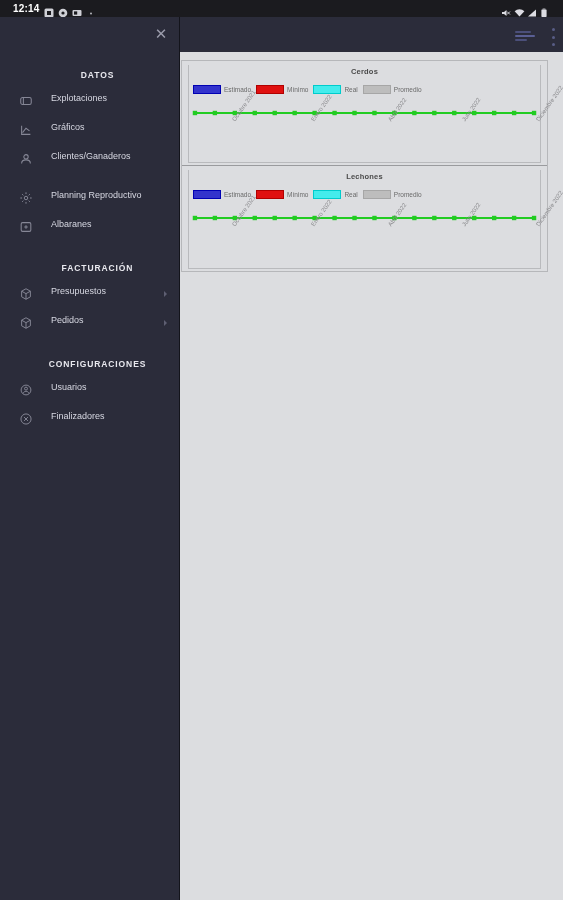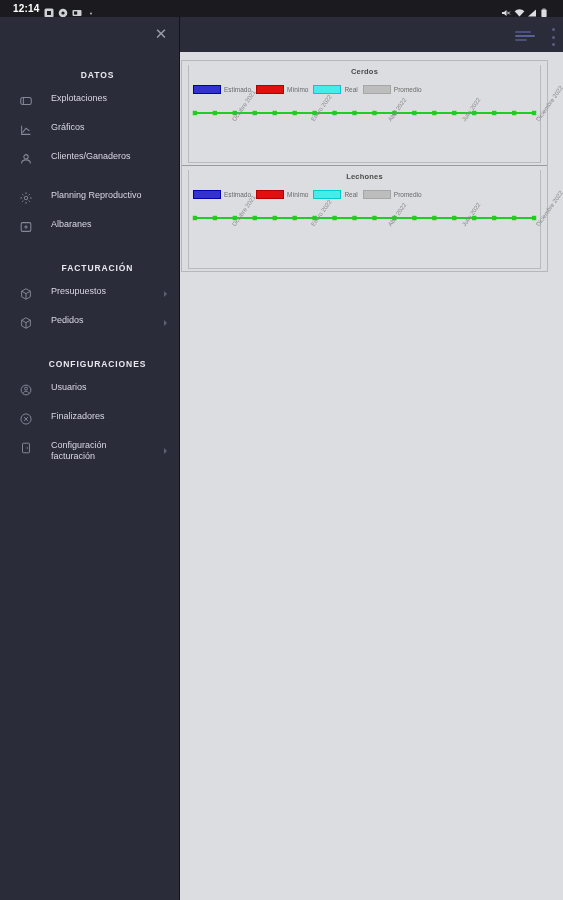--- a/index.html
+++ b/index.html
@@ -399,25 +399,15 @@
       </div>
       <div class="nav-item">
         <span class="nav-ic">
           <svg viewBox="0 0 16 16" width="14" height="14" fill="none" stroke="currentColor" stroke-width="1.1">
             <circle cx="8" cy="8" r="5.8"></circle>
             <path d="M5.8 5.8l4.4 4.4M10.2 5.8l-4.4 4.4"></path>
           </svg>
         </span>
         <span class="nav-lb">Finalizadores</span>
       </div>
-      <div class="nav-item">
-        <span class="nav-ic">
-          <svg viewBox="0 0 16 16" width="14" height="14" fill="none" stroke="currentColor" stroke-width="1.1">
-            <rect x="4" y="2.5" width="8" height="11" rx="1"></rect>
-            <circle cx="9.6" cy="8" r="0.8" fill="currentColor" stroke="none"></circle>
-          </svg>
-        </span>
-        <span class="nav-lb" style="width: 80px;">Configuración facturación</span>
-        <span class="nav-ar"></span>
-      </div>
       <div class="gap"></div>
     </div>
 </div>
 
 </body></html>

